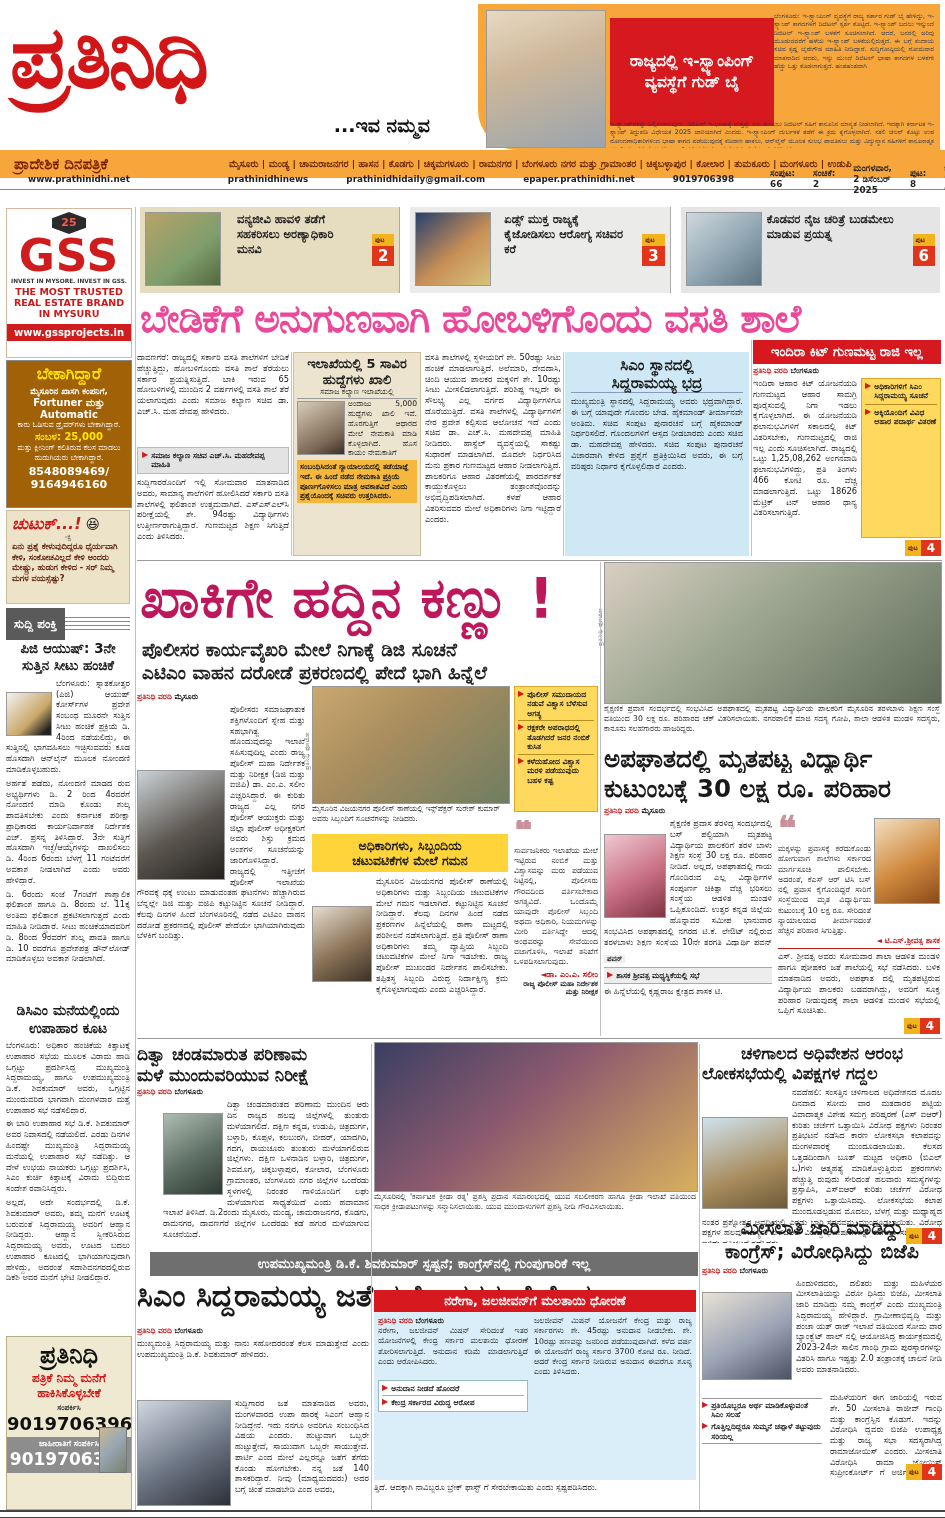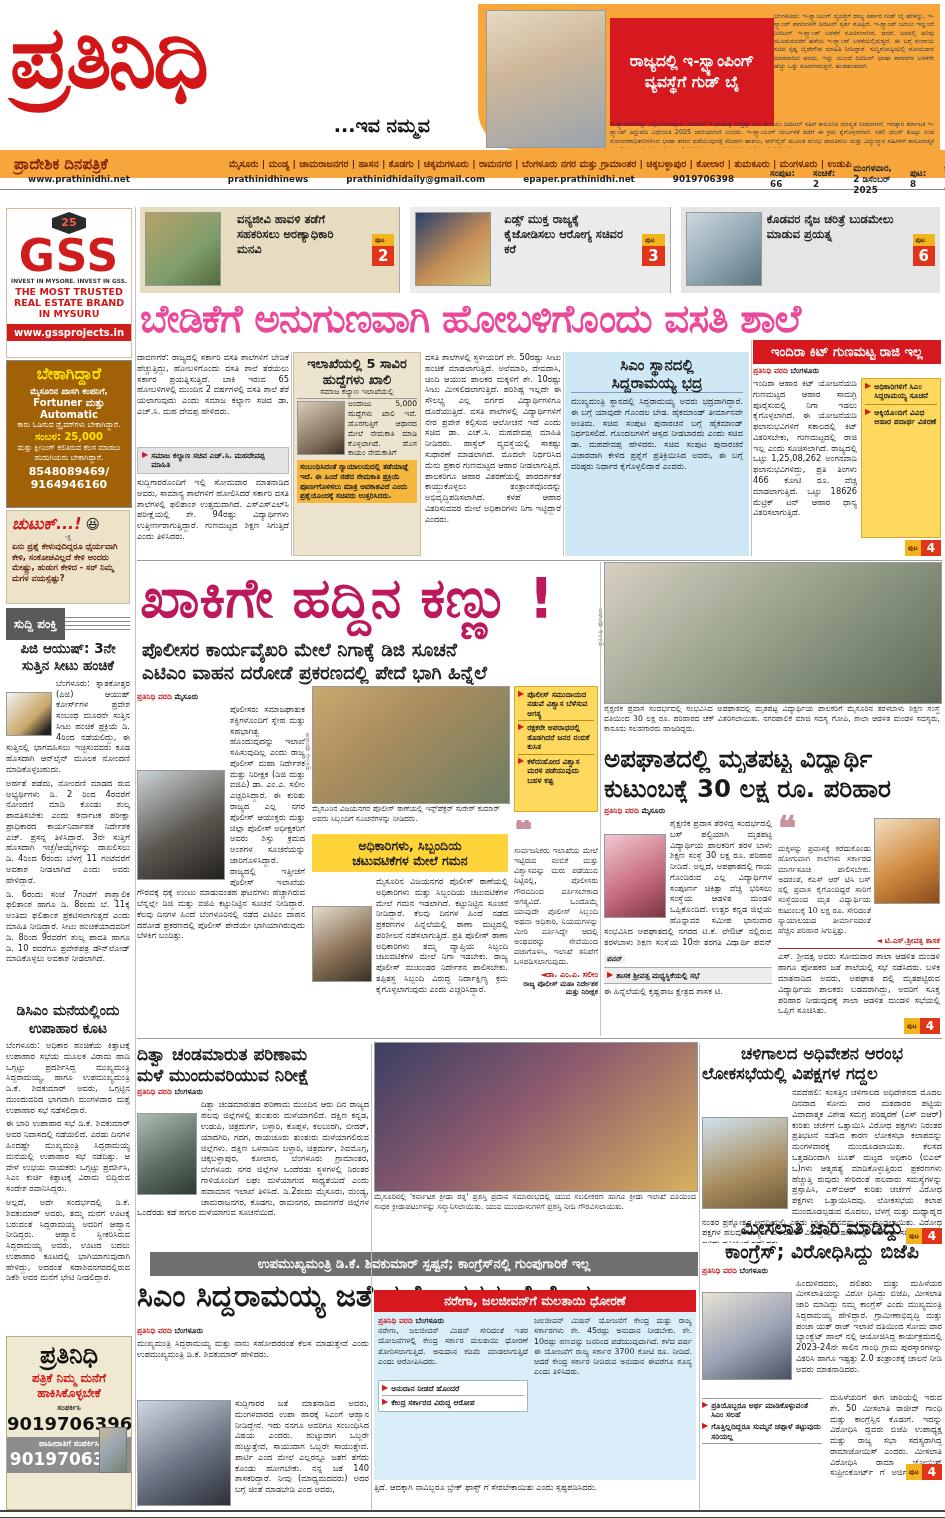--- a/index.html
+++ b/index.html
@@ -294,21 +294,21 @@
         <span class="pb-n">4</span>
       </span>
   </div>
 
   <div class="b hr" style="left:137px;top:1038px;width:805px;"></div>
 
   <div class="b" style="left:137px;top:1044px;width:232px;height:200px;overflow:hidden;">
     <div style="font-size:17px;font-weight:bold;line-height:1.22;">ದಿತ್ವಾ ಚಂಡಮಾರುತ ಪರಿಣಾಮ</div>
     <div style="font-size:17px;font-weight:bold;line-height:1.22;">ಮಳೆ ಮುಂದುವರಿಯುವ ನಿರೀಕ್ಷೆ</div>
     <div class="by" style="margin:2px 0;"><span class="r">ಪ್ರತಿನಿಧಿ ವರದಿ</span> <span>ಬೆಂಗಳೂರು</span></div>
-    <div class="t" style="height:150px;">
+    <div class="t" style="height:150px;padding-left:26px;">
       <span class="ph" style="float:left;width:58px;height:80px;margin:14px 4px 2px 0;background:linear-gradient(150deg,#aebdb2,#5d6e64 55%,#2e3a33);"></span>
       <span>ದಿತ್ವಾ ಚಂಡಮಾರುತದ ಪರಿಣಾಮ ಮುಂದಿನ ಆರು ದಿನ ರಾಜ್ಯದ ಹಲವು ಜಿಲ್ಲೆಗಳಲ್ಲಿ ತುಂತುರು ಮಳೆಯಾಗಲಿದೆ. ದಕ್ಷಿಣ ಕನ್ನಡ, ಉಡುಪಿ, ಚಿತ್ರದುರ್ಗ, ಬಳ್ಳಾರಿ, ಕೊಪ್ಪಳ, ಕಲಬುರಗಿ, ಬೀದರ್, ಯಾದಗಿರಿ, ಗದಗ, ರಾಯಚೂರು ತುಂತುರು ಮಳೆಯಾಗಲಿರುವ ಜಿಲ್ಲೆಗಳು. ದಕ್ಷಿಣ ಒಳನಾಡಿನ ಬಳ್ಳಾರಿ, ಚಿತ್ರದುರ್ಗ, ಶಿವಮೊಗ್ಗ, ಚಿಕ್ಕಬಳ್ಳಾಪುರ, ಕೋಲಾರ, ಬೆಂಗಳೂರು ಗ್ರಾಮಾಂತರ, ಬೆಂಗಳೂರು ನಗರ ಜಿಲ್ಲೆಗಳ ಒಂದೆರಡು ಸ್ಥಳಗಳಲ್ಲಿ ನಿರಂತರ ಗಾಳಿಯೊಂದಿಗೆ ಲಘು ಮಳೆಯಾಗುವ ಸಾಧ್ಯತೆಯಿದೆ ಎಂದು ಹವಾಮಾನ ಇಲಾಖೆ ತಿಳಿಸಿದೆ. ಡಿ.2ರಂದು ಮೈಸೂರು, ಮಂಡ್ಯ, ಚಾಮರಾಜನಗರ, ಕೊಡಗು, ರಾಮನಗರ, ದಾವಣಗೆರೆ ಜಿಲ್ಲೆಗಳ ಒಂದೆರಡು ಕಡೆ ಹಗುರ ಮಳೆಯಾಗುವ ಸೂಚನೆಯಿದೆ.</span>
     </div>
   </div>
 
   <div class="b ph" style="left:374px;top:1042px;width:322px;height:148px;background:linear-gradient(140deg,#3a3f63,#8d5a6e 45%,#d8b05e 100%);"></div>
   <div class="b" style="left:374px;top:1192px;width:322px;height:52px;font-size:7.8px;line-height:1.3;text-align:justify;">ಮೈಸೂರಿನಲ್ಲಿ 'ಕರ್ನಾಟಕ ಕ್ರೀಡಾ ರತ್ನ' ಪ್ರಶಸ್ತಿ ಪ್ರದಾನ ಸಮಾರಂಭದಲ್ಲಿ ಯುವ ಸಬಲೀಕರಣ ಹಾಗೂ ಕ್ರೀಡಾ ಇಲಾಖೆ ವತಿಯಿಂದ ಸಾಧಕ ಕ್ರೀಡಾಪಟುಗಳನ್ನು ಸನ್ಮಾನಿಸಲಾಯಿತು. ಯುವ ಮುಂದಾಳುಗಳಿಗೆ ಪ್ರಶಸ್ತಿ ನೀಡಿ ಗೌರವಿಸಲಾಯಿತು.</div>
 
   <div class="b" style="left:702px;top:1044px;width:240px;height:200px;overflow:hidden;">
     <div style="font-size:16.5px;font-weight:bold;text-align:center;line-height:1.22;">ಚಳಿಗಾಲದ ಅಧಿವೇಶನ ಆರಂಭ</div>

